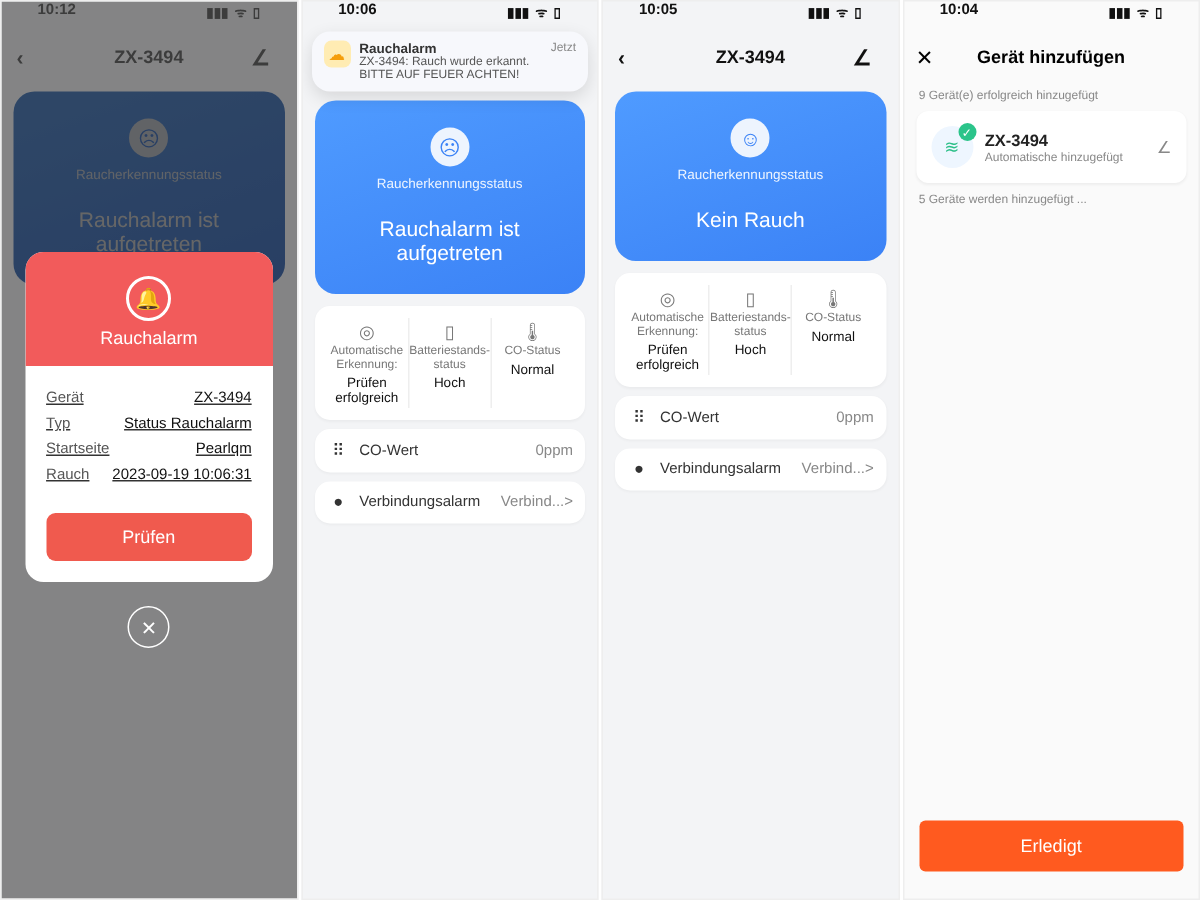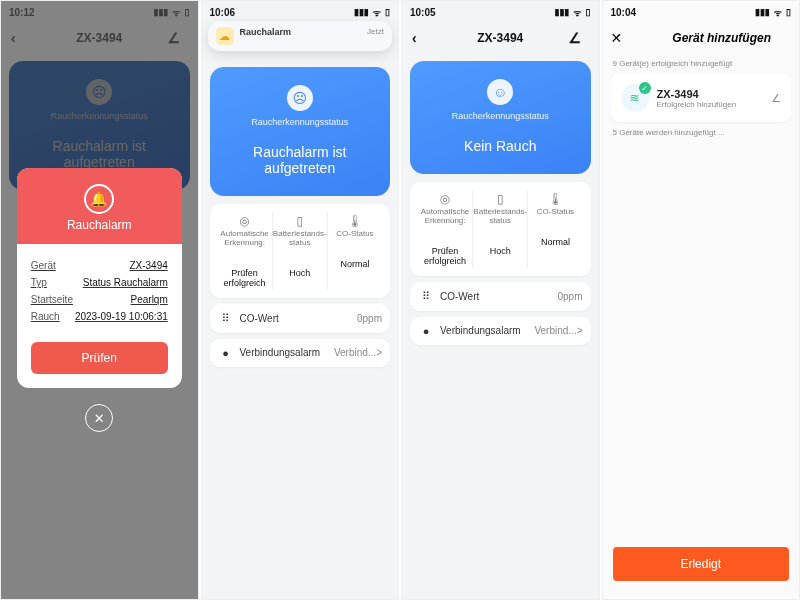--- a/index.html
+++ b/index.html
@@ -1,40 +1,40 @@
 <!DOCTYPE html>
 <html><head>
 <meta charset="utf-8">
 <style>
   * { box-sizing: border-box; margin: 0; padding: 0; font-family: -apple-system, "Helvetica Neue", Arial, sans-serif; }
   body { background: #ffffff; }
   .stage { width: 800px; height: 600px; display: flex; gap: 2px; background:#fff; overflow:hidden;}
   .phone { flex: 1 1 0; position: relative; background: #f3f4f6; overflow: hidden; border:1px solid #eee;}
   
-  .statusbar { height: 22px; display: flex; align-items: center; padding: 0 8px; font-size: 10px; font-weight: 600; color:#111; background: transparent; position:relative; z-index:3;}
+  .statusbar { height: 22px; display: flex; align-items: flex-start; padding: 0 24px; font-size: 10px; font-weight: 600; color:#111; background: transparent; position:relative; z-index:3;}
   .sb-time { flex:1; }
   .sb-icons { display:flex; gap:4px; align-items:center; }
   .sb-icons span{font-size:9px;}
   
   .topnav { height: 30px; display:flex; align-items:center; padding:0 10px; font-size:12px; font-weight:600; color:#111; }
   .topnav .title{ flex:1; text-align:center;}
   .topnav .left,.topnav .right{ width:20px; font-size:14px;}
   
   .hero { margin:8px; border-radius:14px; background: linear-gradient(160deg,#4f9bff,#3b82f6); color:#fff; padding:18px 10px 20px; text-align:center; position:relative; }
   .hero .face{ width:26px;height:26px;border-radius:50%;background:#fff;opacity:.9;margin:0 auto 6px; display:flex;align-items:center;justify-content:center;color:#3b82f6;font-size:14px;}
   .hero .sub{ font-size:9px; opacity:.9;}
   .hero .main{ font-size:14px; font-weight:500; margin-top:17px;}
   
   .card{ background:#fff; border-radius:10px; margin:6px 8px; padding:8px; box-shadow:0 1px 2px rgba(0,0,0,.04);}
   .statrow{ display:flex; }
   .statcell{ flex:1; text-align:center; font-size:8px; color:#666; border-right:1px solid #eee; padding:2px 0;}
   .statcell:last-child{border:none;}
   .statcell .ico{font-size:12px; color:#777; display:block; margin-bottom:2px;}
   .statcell .lbl{font-size:8px;color:#777;line-height:1.1;text-align:center;}
-  .statcell .val{font-size:9px;color:#111;margin-top:20px;}
+  .statcell .val{font-size:9px;color:#111;margin-top:2px;}
   .rowcard{ display:flex; align-items:center; font-size:10px;}
   .rowcard .ico{width:16px;text-align:center;margin-right:6px;font-size:11px;color:#333;}
   .rowcard .lbl{flex:1;color:#333;}
   .rowcard .val{color:#888;font-size:10px;}
   
   .dim{ position:absolute; inset:0; background:rgba(40,40,40,.55); z-index:5; display:flex; flex-direction:column; align-items:center; justify-content:center; }
   .modal{ width:84%; background:#fff; border-radius:12px; overflow:hidden; }
   .modal-head{ background:#f25b5b; color:#fff; text-align:center; padding:16px 0 12px;}
   .modal-head .bell{ width:30px;height:30px;border:2px solid #fff;border-radius:50%;margin:0 auto 4px;display:flex;align-items:center;justify-content:center;font-size:14px;}
   .modal-head h4{font-size:12px;font-weight:500;}
@@ -48,21 +48,21 @@
   
   .notif{ position:absolute; top:20px; left:6px; right:6px; background:#f7f8fc; border-radius:12px; padding:6px 8px; box-shadow:0 4px 12px rgba(0,0,0,.12); display:flex; gap:6px; z-index:6; align-items:flex-start;}
   .notif .nico{ width:18px;height:18px;border-radius:5px;background:#ffecb3;color:#f59e0b;display:flex;align-items:center;justify-content:center;font-size:11px;flex-shrink:0;}
   .notif .ntitle{font-size:9px;font-weight:600;color:#333;}
   .notif .nbody{font-size:8px;color:#555;line-height:1.1;}
   .notif .ntime{font-size:8px;color:#888;margin-left:auto;}
   
   .phone4{ background:#fafafa;}
   .p4-top{ height:30px;display:flex;align-items:center;padding:0 8px;font-size:12px;}
   .p4-top .x{width:20px;font-size:14px;}
-  .p4-top .t{flex:1;text-align:right;font-weight:600;font-style:italic;}
+  .p4-top .t{flex:1;text-align:center;font-weight:600;}
   .p4-sub{font-size:8px;color:#888;margin:6px 10px;}
   .p4-card{background:#fff;margin:4px 8px;border-radius:8px;padding:10px;display:flex;align-items:center;gap:8px;box-shadow:0 1px 2px rgba(0,0,0,.05);}
   .p4-card .dico{width:28px;height:28px;border-radius:50%;background:#eef6ff;display:flex;align-items:center;justify-content:center;color:#2bbf88;font-size:12px;position:relative;}
   .p4-card .dico .chk{position:absolute;top:-2px;right:-2px;width:12px;height:12px;border-radius:50%;background:#2bc48a;color:#fff;font-size:8px;display:flex;align-items:center;justify-content:center;}
   .p4-card .dn{font-size:11px;font-weight:600;color:#222;}
   .p4-card .ds{font-size:8px;color:#888;}
   .p4-edit{font-size:11px;color:#888;}
   .p4-done{position:absolute;left:10px;right:10px;bottom:18px;background:#ff5a1f;color:#fff;text-align:center;padding:10px 0;border-radius:4px;font-size:12px;}
 </style>
 </head>
@@ -126,20 +126,21 @@
       <div class="sb-icons">
           <span>▮▮▮</span>
           <span>ᯤ</span>
           <span>▯</span>
         </div>
     </div>
     <div class="notif">
       <div class="nico">☁</div>
       <div>
         <div class="ntitle">Rauchalarm</div>
+        <div class="nbody">ZX-3494: Rauch wurde erkannt. BITTE AUF FEUER ACHTEN!</div>
       </div>
       <div class="ntime">Jetzt</div>
     </div>
     <div style="height:36px;"></div>
     <div class="hero">
       <div class="face">☹</div>
       <div class="sub">Raucherkennungsstatus</div>
       <div class="main">Rauchalarm ist aufgetreten</div>
     </div>
     <div class="card statrow">
@@ -231,21 +232,21 @@
     <div class="p4-top">
       <div class="x">✕</div>
       <div class="t">Gerät hinzufügen</div>
       <div style="width:20px;"></div>
     </div>
     <div class="p4-sub">9 Gerät(e) erfolgreich hinzugefügt</div>
     <div class="p4-card">
       <div class="dico">≋<div class="chk">✓</div></div>
       <div style="flex:1;">
         <div class="dn">ZX-3494</div>
-        <div class="ds">Erfolgreich hinzufügen</div>
+        <div class="ds">Automatische hinzugefügt</div>
       </div>
       <div class="p4-edit">∠</div>
     </div>
     <div class="p4-sub">5 Geräte werden hinzugefügt ...</div>
     <div class="p4-done">Erledigt</div>
   </div>
 
 </div>
 
 </body></html>

